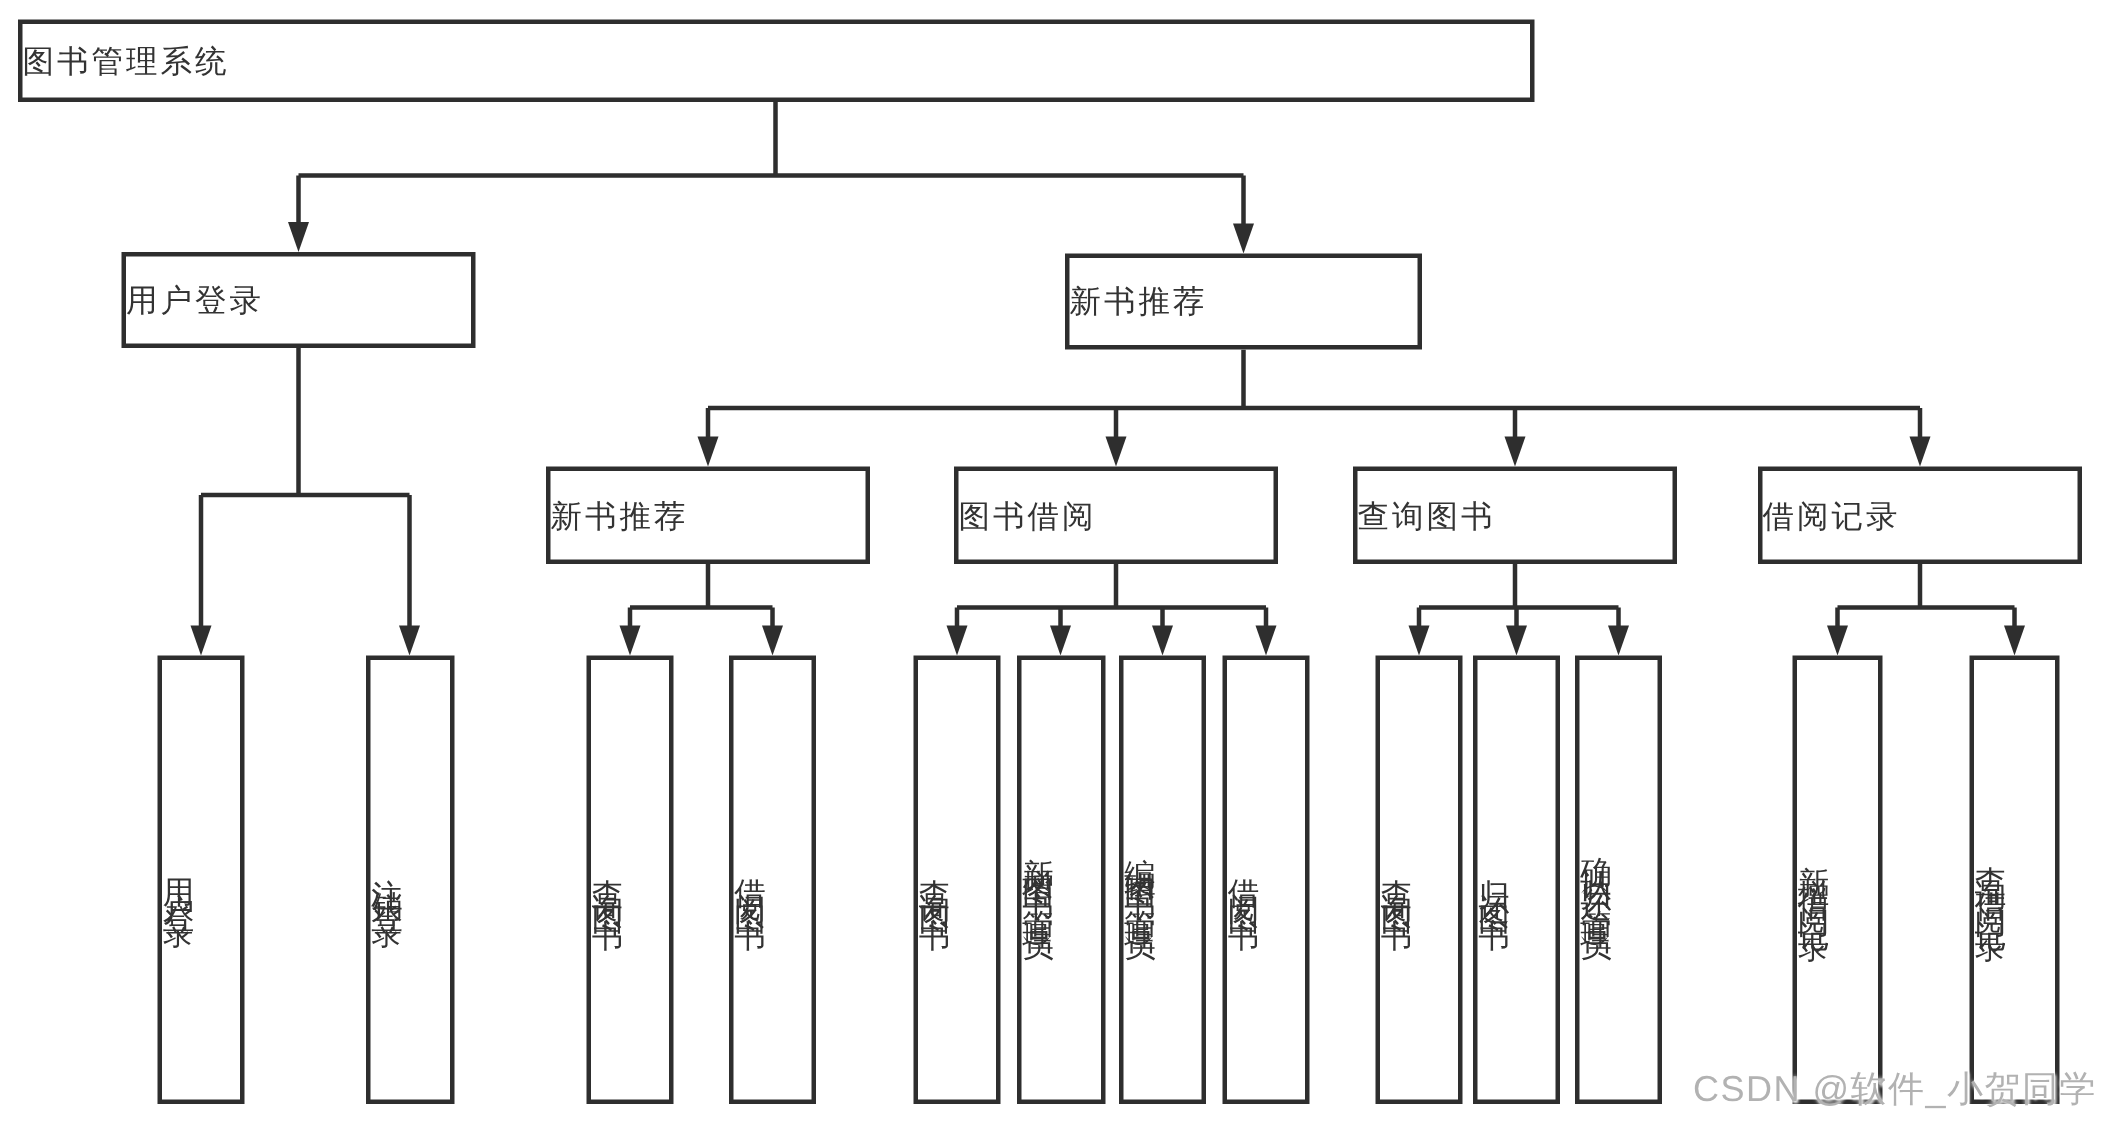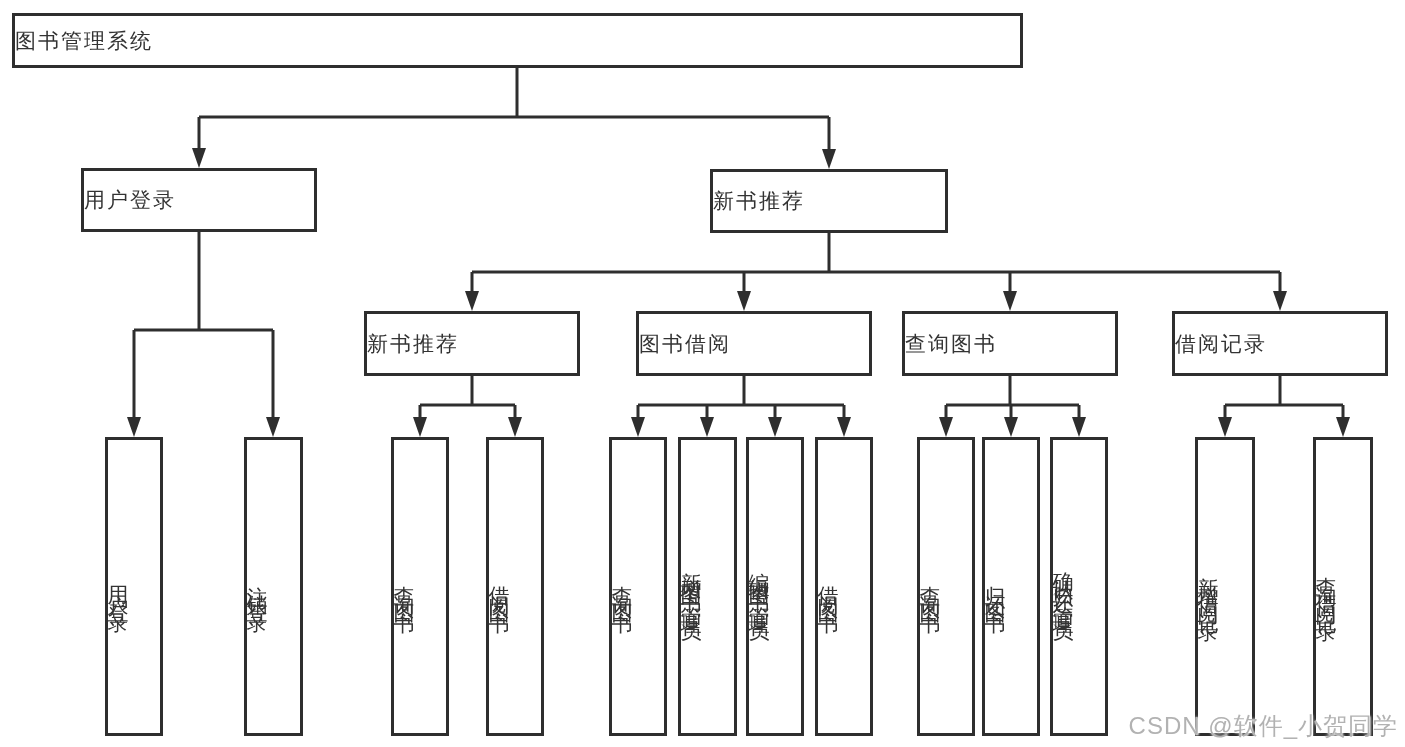--- a/index.html
+++ b/index.html
@@ -106,21 +106,21 @@
   <div class="node h" style="left:81px;top:168px;width:236px;height:64px">
     <span>用户登录</span>
   </div>
   <div class="node h" style="left:710px;top:169px;width:238px;height:64px">
     <span>新书推荐</span>
   </div>
 
   <div class="node h" style="left:364px;top:311px;width:216px;height:65px">
     <span>新书推荐</span>
   </div>
-  <div class="node h" style="left:636px;top:311px;width:236px;height:65px">
+  <div class="node h" style="left:636px;top:311px;width:216px;height:65px">
     <span>图书借阅</span>
   </div>
   <div class="node h" style="left:902px;top:311px;width:216px;height:65px">
     <span>查询图书</span>
   </div>
   <div class="node h" style="left:1172px;top:311px;width:216px;height:65px">
     <span>借阅记录</span>
   </div>
 
   <div class="node v" style="left:105px;top:437px;width:58px;height:299px">

